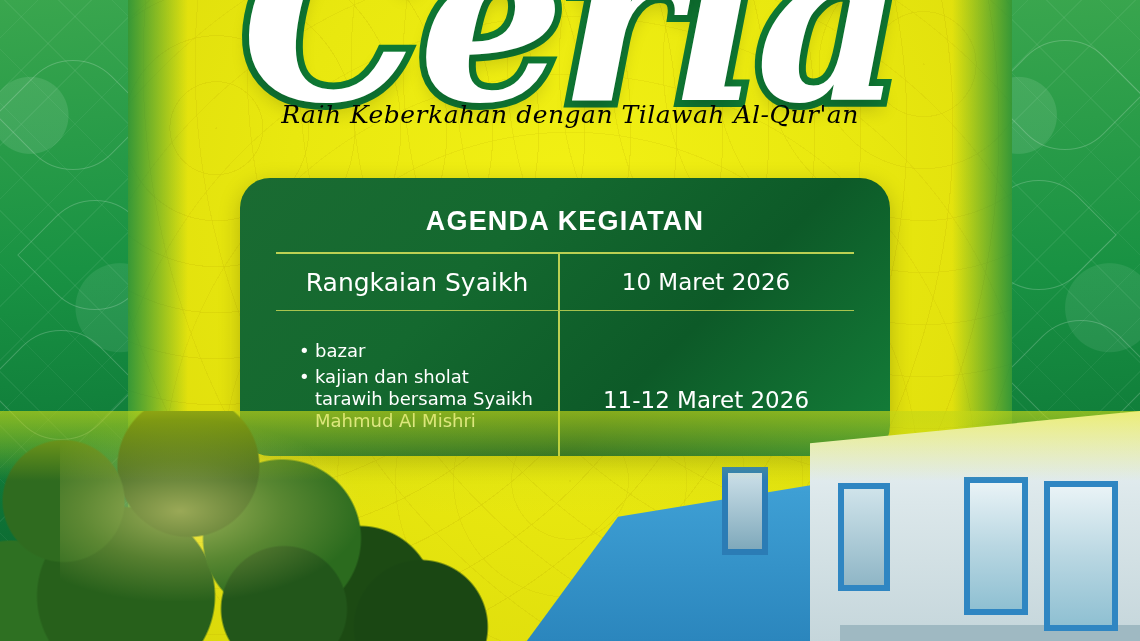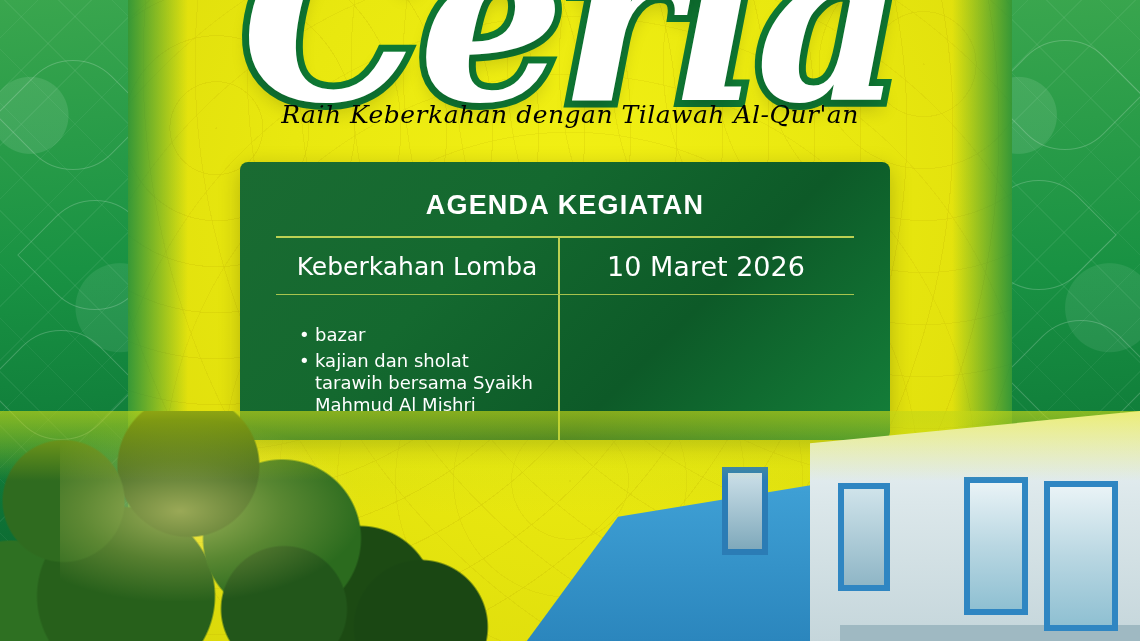--- a/index.html
+++ b/index.html
@@ -110,24 +110,24 @@
     font-style: italic;
     font-size: 25px;
     color: #000000;
     letter-spacing: 0.5px;
   }
 
   
   .agenda-card {
     position: absolute;
     left: 240px;
-    top: 162px;
+    top: 178px;
     width: 650px;
     height: 278px;
-    border-radius: 8px;
+    border-radius: 30px;
     background: linear-gradient(135deg, #1a6b32 0%, #14692f 35%, #0d5a28 65%, #14803a 100%);
     box-shadow: 0 6px 22px rgba(0,0,0,0.22);
     overflow: hidden;
   }
   .agenda-title {
     text-align: center;
     color: #ffffff;
     font-weight: 700;
     font-size: 27px;
     letter-spacing: 1.2px;
@@ -179,21 +179,21 @@
   .row-head .col-left {
     display: flex; align-items: center; justify-content: center;
   }
   .head-text {
     color: #ffffff;
     font-size: 25px;
     font-family: "DejaVu Sans", sans-serif;
   }
   .date-text {
     color: #ffffff;
-    font-size: 27px;
+    font-size: 23px;
     font-family: "DejaVu Sans", sans-serif;
   }
 
   .row-body { height: 150px; padding-top: 14px; }
   .row-body .col-left { padding-top: 4px; }
   .bullets {
     margin: 11px;
     padding: 0;
     list-style: none;
     color: #ffffff;
@@ -330,38 +330,41 @@
 
   <div class="agenda-card">
     <div class="agenda-title">AGENDA KEGIATAN</div>
 
     <div class="agenda-table">
       <div class="rule"></div>
 
       <div class="agenda-row row-head">
         <div class="vdiv"></div>
         <div class="col-left">
-          <span class="head-text">Keberkahan Lomba</span>
+          <span class="head-text">Rangkaian Syaikh</span>
         </div>
         <div class="col-right">
           <span class="date-text">10 Maret 2026</span>
         </div>
       </div>
 
       <div class="rule thin"></div>
 
       <div class="agenda-row row-body">
         <div class="vdiv"></div>
         <div class="col-left">
           <ul class="bullets">
             <li>bazar</li>
             <li>kajian dan sholat
 tarawih bersama Syaikh
 Mahmud Al Mishri</li>
           </ul>
+        </div>
+        <div class="col-right">
+          <span class="date-text">11-12 Maret 2026</span>
         </div>
       </div>
     </div>
   </div>
 
   <div class="photo">
     <div class="sky"></div>
     <div class="building"></div>
     <div class="building-wall"></div>
     <div class="ledge"></div>

